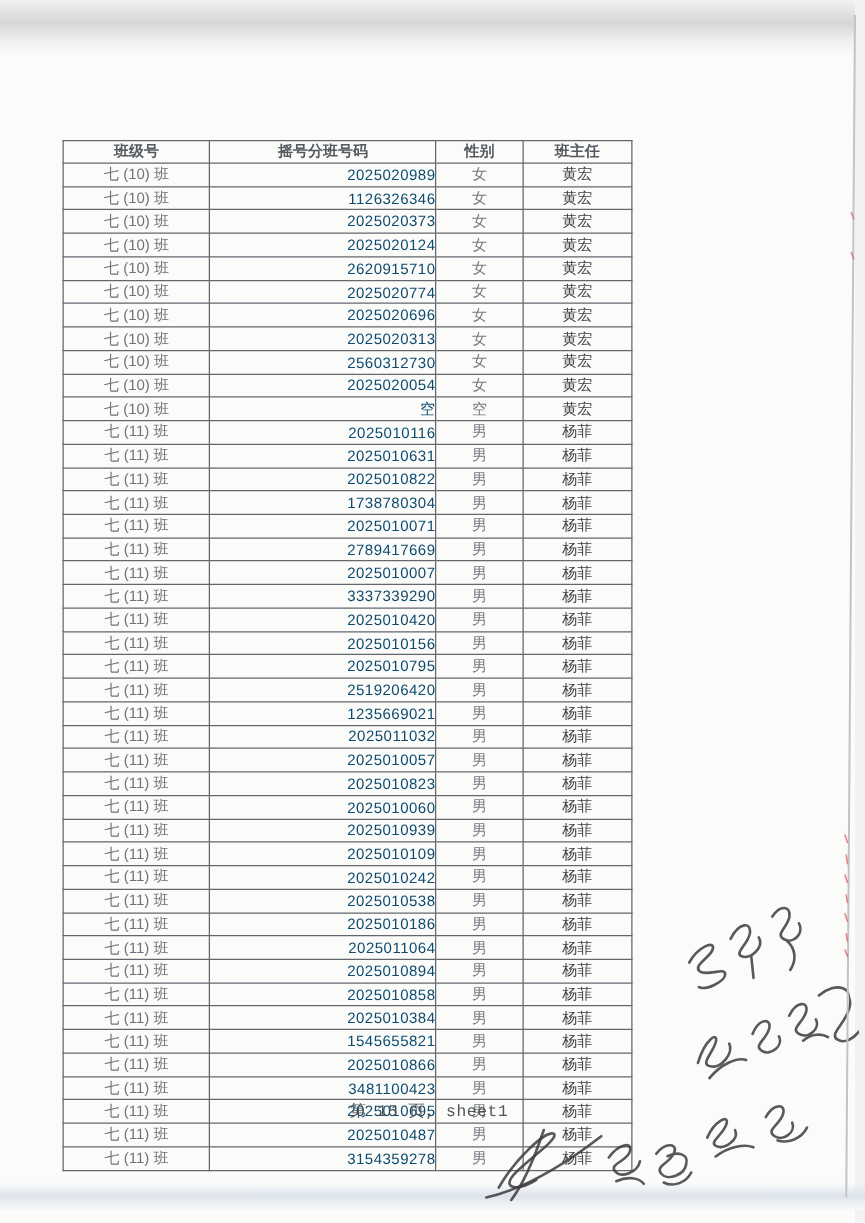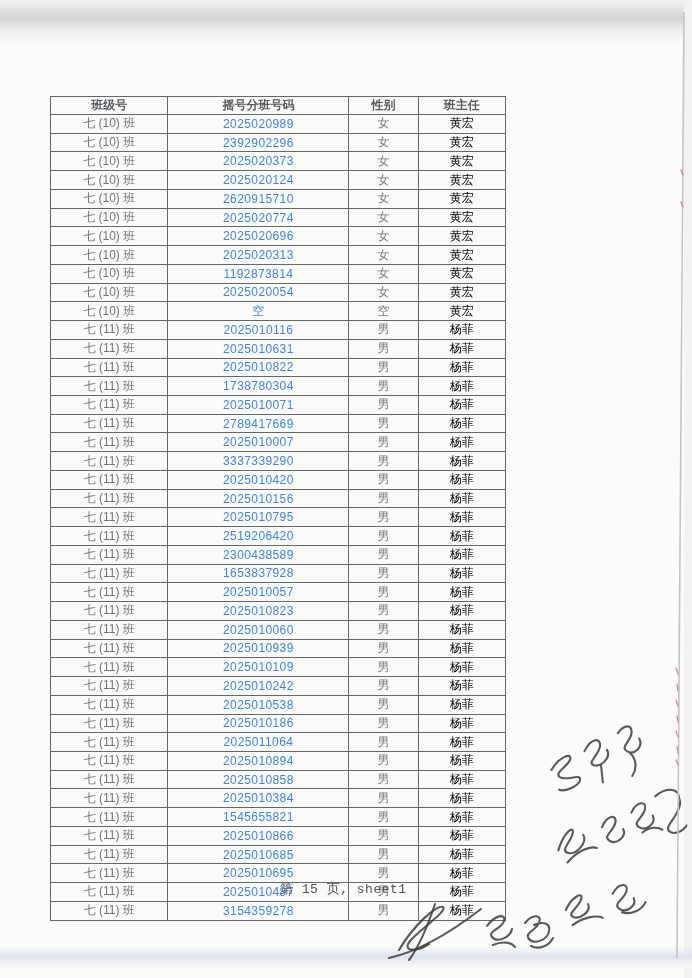--- a/index.html
+++ b/index.html
@@ -15,33 +15,33 @@
   }
   .shade-bottom{
     position:absolute;left:0;top:946px;width:692px;height:22px;
     background:linear-gradient(180deg,rgba(250,250,250,0) 0%,#dde3ec 50%,#edf0f4 75%,#f8f8f8 100%);
   }
   .right-margin{
     position:absolute;top:0;left:684px;width:8px;height:978px;
     background:#f2f2f3;
   }
   
-  .sheet-table{position:absolute;left:50px;top:96px;width:456px;height:825px;}
+  .sheet-table{position:absolute;left:50px;top:112px;width:456px;height:825px;}
   .sheet-table table{
     width:100%;height:100%;border-collapse:collapse;table-layout:fixed;
     font-size:12px;color:#74797f;
   }
   .sheet-table th,.sheet-table td{
     border:1px solid #63676d;text-align:center;padding:0;vertical-align:middle;
     white-space:nowrap;overflow:hidden;
   }
   .sheet-table thead th{color:#555a60;font-weight:bold;}
-  td.num{letter-spacing:.4px;color:#3b82f6;}
+  td.num{letter-spacing:.4px;color:#0c4a6e;text-align:right;}
   td.cls{color:#6f747b;}
-  td.teacher{color:#000000;margin-left:28px;}
+  td.teacher{color:#404040;margin-left:28px;}
   
   .footer{
     position:absolute;left:280px;top:880px;font-size:13px;color:#4e535a;
     letter-spacing:.5px;
     font-family:Liberation Mono, monospace;
   }
   
   .sig{position:absolute;pointer-events:none;}
   .sig path{fill:none;stroke:#3c3c40;stroke-width:2.1;stroke-linecap:round;stroke-linejoin:round;opacity:.85;}
   .overlay{position:absolute;left:0;top:0;pointer-events:none;}
@@ -71,21 +71,21 @@
       </thead>
     <tbody>
         <tr>
           <td class="cls">七 (10) 班</td>
           <td class="num">2025020989</td>
           <td class="gender">女</td>
           <td class="teacher">黄宏</td>
         </tr>
         <tr>
           <td class="cls">七 (10) 班</td>
-          <td class="num">2392902296</td>
+          <td class="num">1126326346</td>
           <td class="gender">女</td>
           <td class="teacher">黄宏</td>
         </tr>
         <tr>
           <td class="cls">七 (10) 班</td>
           <td class="num">2025020373</td>
           <td class="gender">女</td>
           <td class="teacher">黄宏</td>
         </tr>
         <tr>
@@ -113,21 +113,21 @@
           <td class="teacher">黄宏</td>
         </tr>
         <tr>
           <td class="cls">七 (10) 班</td>
           <td class="num">2025020313</td>
           <td class="gender">女</td>
           <td class="teacher">黄宏</td>
         </tr>
         <tr>
           <td class="cls">七 (10) 班</td>
-          <td class="num">1192873814</td>
+          <td class="num">2560312730</td>
           <td class="gender">女</td>
           <td class="teacher">黄宏</td>
         </tr>
         <tr>
           <td class="cls">七 (10) 班</td>
           <td class="num">2025020054</td>
           <td class="gender">女</td>
           <td class="teacher">黄宏</td>
         </tr>
         <tr>
@@ -203,27 +203,27 @@
           <td class="teacher">杨菲</td>
         </tr>
         <tr>
           <td class="cls">七 (11) 班</td>
           <td class="num">2519206420</td>
           <td class="gender">男</td>
           <td class="teacher">杨菲</td>
         </tr>
         <tr>
           <td class="cls">七 (11) 班</td>
-          <td class="num">2300438589</td>
-          <td class="gender">男</td>
-          <td class="teacher">杨菲</td>
-        </tr>
-        <tr>
-          <td class="cls">七 (11) 班</td>
-          <td class="num">1653837928</td>
+          <td class="num">1235669021</td>
+          <td class="gender">男</td>
+          <td class="teacher">杨菲</td>
+        </tr>
+        <tr>
+          <td class="cls">七 (11) 班</td>
+          <td class="num">2025011032</td>
           <td class="gender">男</td>
           <td class="teacher">杨菲</td>
         </tr>
         <tr>
           <td class="cls">七 (11) 班</td>
           <td class="num">2025010057</td>
           <td class="gender">男</td>
           <td class="teacher">杨菲</td>
         </tr>
         <tr>
@@ -299,21 +299,21 @@
           <td class="teacher">杨菲</td>
         </tr>
         <tr>
           <td class="cls">七 (11) 班</td>
           <td class="num">2025010866</td>
           <td class="gender">男</td>
           <td class="teacher">杨菲</td>
         </tr>
         <tr>
           <td class="cls">七 (11) 班</td>
-          <td class="num">2025010685</td>
+          <td class="num">3481100423</td>
           <td class="gender">男</td>
           <td class="teacher">杨菲</td>
         </tr>
         <tr>
           <td class="cls">七 (11) 班</td>
           <td class="num">2025010695</td>
           <td class="gender">男</td>
           <td class="teacher">杨菲</td>
         </tr>
         <tr>

